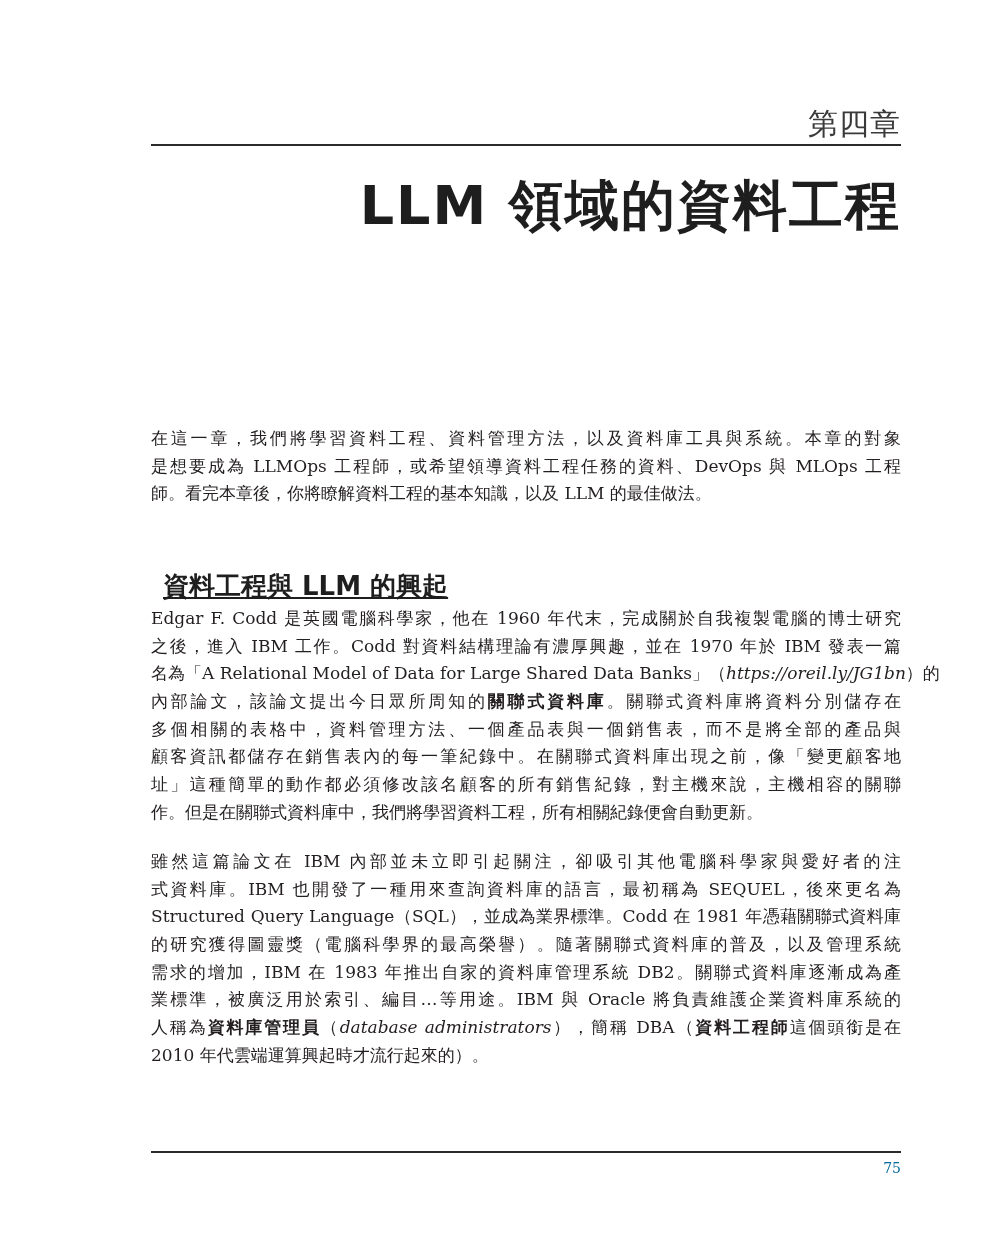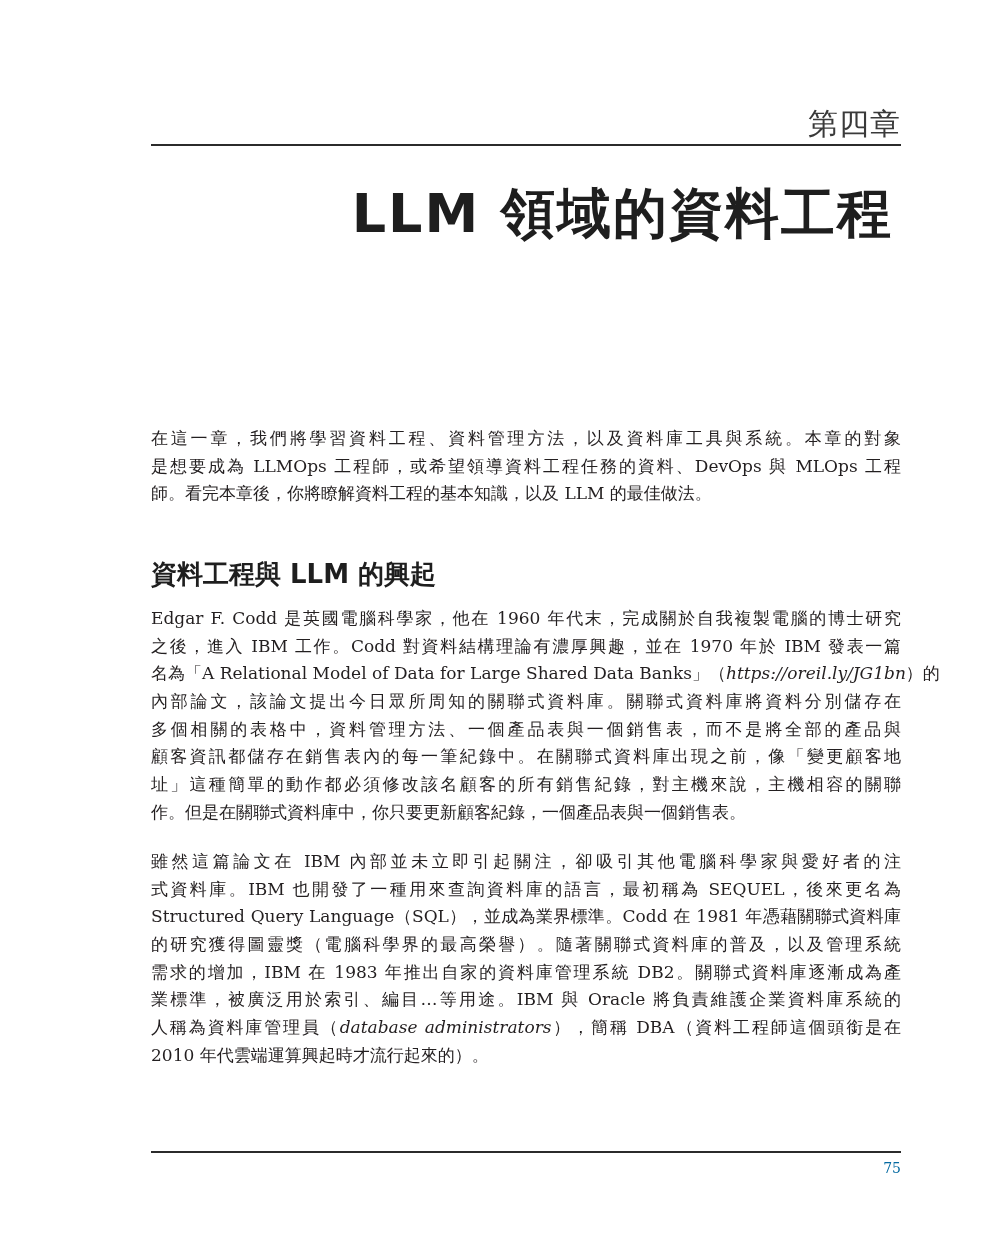--- a/index.html
+++ b/index.html
@@ -13,50 +13,50 @@
   .chapter-title { position: absolute; right: 115px; top: 170px;
          font-family: "DejaVu Sans", "Liberation Sans", sans-serif;
          font-size: 54px; font-weight: bold; color: #1e1e1e; line-height: 72px; letter-spacing: 2px; white-space: nowrap; }
   .para { position: absolute; left: 135px; width: 750px; }
   .line { display: block; height: 27.7px; line-height: 27.7px; font-size: 17px;
           text-align: justify; text-align-last: justify; white-space: nowrap; overflow: visible; }
   .line.last { text-align-last: left; }
   .section-heading { position: absolute; left: 135px; top: 554px;
          font-family: "DejaVu Sans", "Liberation Sans", sans-serif;
          font-size: 26px; font-weight: bold; color: #1e1e1e; line-height: 40px; }
-  .em-term { font-weight: normal; }
+  .em-term { font-weight: bold; }
   .it { font-style: italic; margin-top: 38px; }
   .bottom-rule { position: absolute; left: 135px; width: 750px; top: 1151px; height: 2px; background: #2b2b2b; }
   .page-number { position: absolute; right: 115px; top: 1158px; font-size: 14px; color: #0369a1; line-height: 20px; }
 </style>
 </head>
 <body>
 
 <div class="page">
   <div class="chapter-label">第四章</div>
   <div class="top-rule"></div>
-  <h1 class="chapter-title" style="margin:8px;">LLM 領域的資料工程</h1>
+  <h1 class="chapter-title" style="margin:0;">LLM 領域的資料工程</h1>
 
   <div class="para" style="top: 425px;">
     <span class="line">在這一章，我們將學習資料工程、資料管理方法，以及資料庫工具與系統。本章的對象</span>
     <span class="line">是想要成為 LLMOps 工程師，或希望領導資料工程任務的資料、DevOps 與 MLOps 工程</span>
     <span class="line last">師。看完本章後，你將瞭解資料工程的基本知識，以及 LLM 的最佳做法。</span>
   </div>
 
-  <h2 class="section-heading" style="margin:0;">資料工程與 LLM 的興起</h2>
+  <h2 class="section-heading" style="margin:12px;text-decoration:underline;">資料工程與 LLM 的興起</h2>
 
   <div class="para" style="top: 605px;">
     <span class="line">Edgar F. Codd 是英國電腦科學家，他在 1960 年代末，完成關於自我複製電腦的博士研究</span>
     <span class="line">之後，進入 IBM 工作。Codd 對資料結構理論有濃厚興趣，並在 1970 年於 IBM 發表一篇</span>
     <span class="line"><span>名為「A Relational Model of Data for Large Shared Data Banks」（</span><span class="it">https://oreil.ly/JG1bn</span><span>）的</span></span>
     <span class="line"><span>內部論文，該論文提出今日眾所周知的</span><span class="em-term">關聯式資料庫</span><span>。關聯式資料庫將資料分別儲存在</span></span>
     <span class="line">多個相關的表格中，資料管理方法、一個產品表與一個銷售表，而不是將全部的產品與</span>
     <span class="line">顧客資訊都儲存在銷售表內的每一筆紀錄中。在關聯式資料庫出現之前，像「變更顧客地</span>
     <span class="line">址」這種簡單的動作都必須修改該名顧客的所有銷售紀錄，對主機來說，主機相容的關聯</span>
-    <span class="line last">作。但是在關聯式資料庫中，你只要更新顧客紀錄，一個產品表與一個銷售表。</span>
+    <span class="line last">作。但是在關聯式資料庫中，我們將學習資料工程，所有相關紀錄便會自動更新。</span>
   </div>
 
   <div class="para" style="top: 848px;">
     <span class="line">雖然這篇論文在 IBM 內部並未立即引起關注，卻吸引其他電腦科學家與愛好者的注</span>
     <span class="line">式資料庫。IBM 也開發了一種用來查詢資料庫的語言，最初稱為 SEQUEL，後來更名為</span>
     <span class="line">Structured Query Language（SQL），並成為業界標準。Codd 在 1981 年憑藉關聯式資料庫</span>
     <span class="line">的研究獲得圖靈獎（電腦科學界的最高榮譽）。隨著關聯式資料庫的普及，以及管理系統</span>
     <span class="line">需求的增加，IBM 在 1983 年推出自家的資料庫管理系統 DB2。關聯式資料庫逐漸成為產</span>
     <span class="line">業標準，被廣泛用於索引、編目…等用途。IBM 與 Oracle 將負責維護企業資料庫系統的</span>
     <span class="line"><span>人稱為</span><span class="em-term">資料庫管理員</span><span>（</span><span class="it">database administrators</span><span>），簡稱 DBA（</span><span class="em-term">資料工程師</span><span>這個頭銜是在</span></span>

